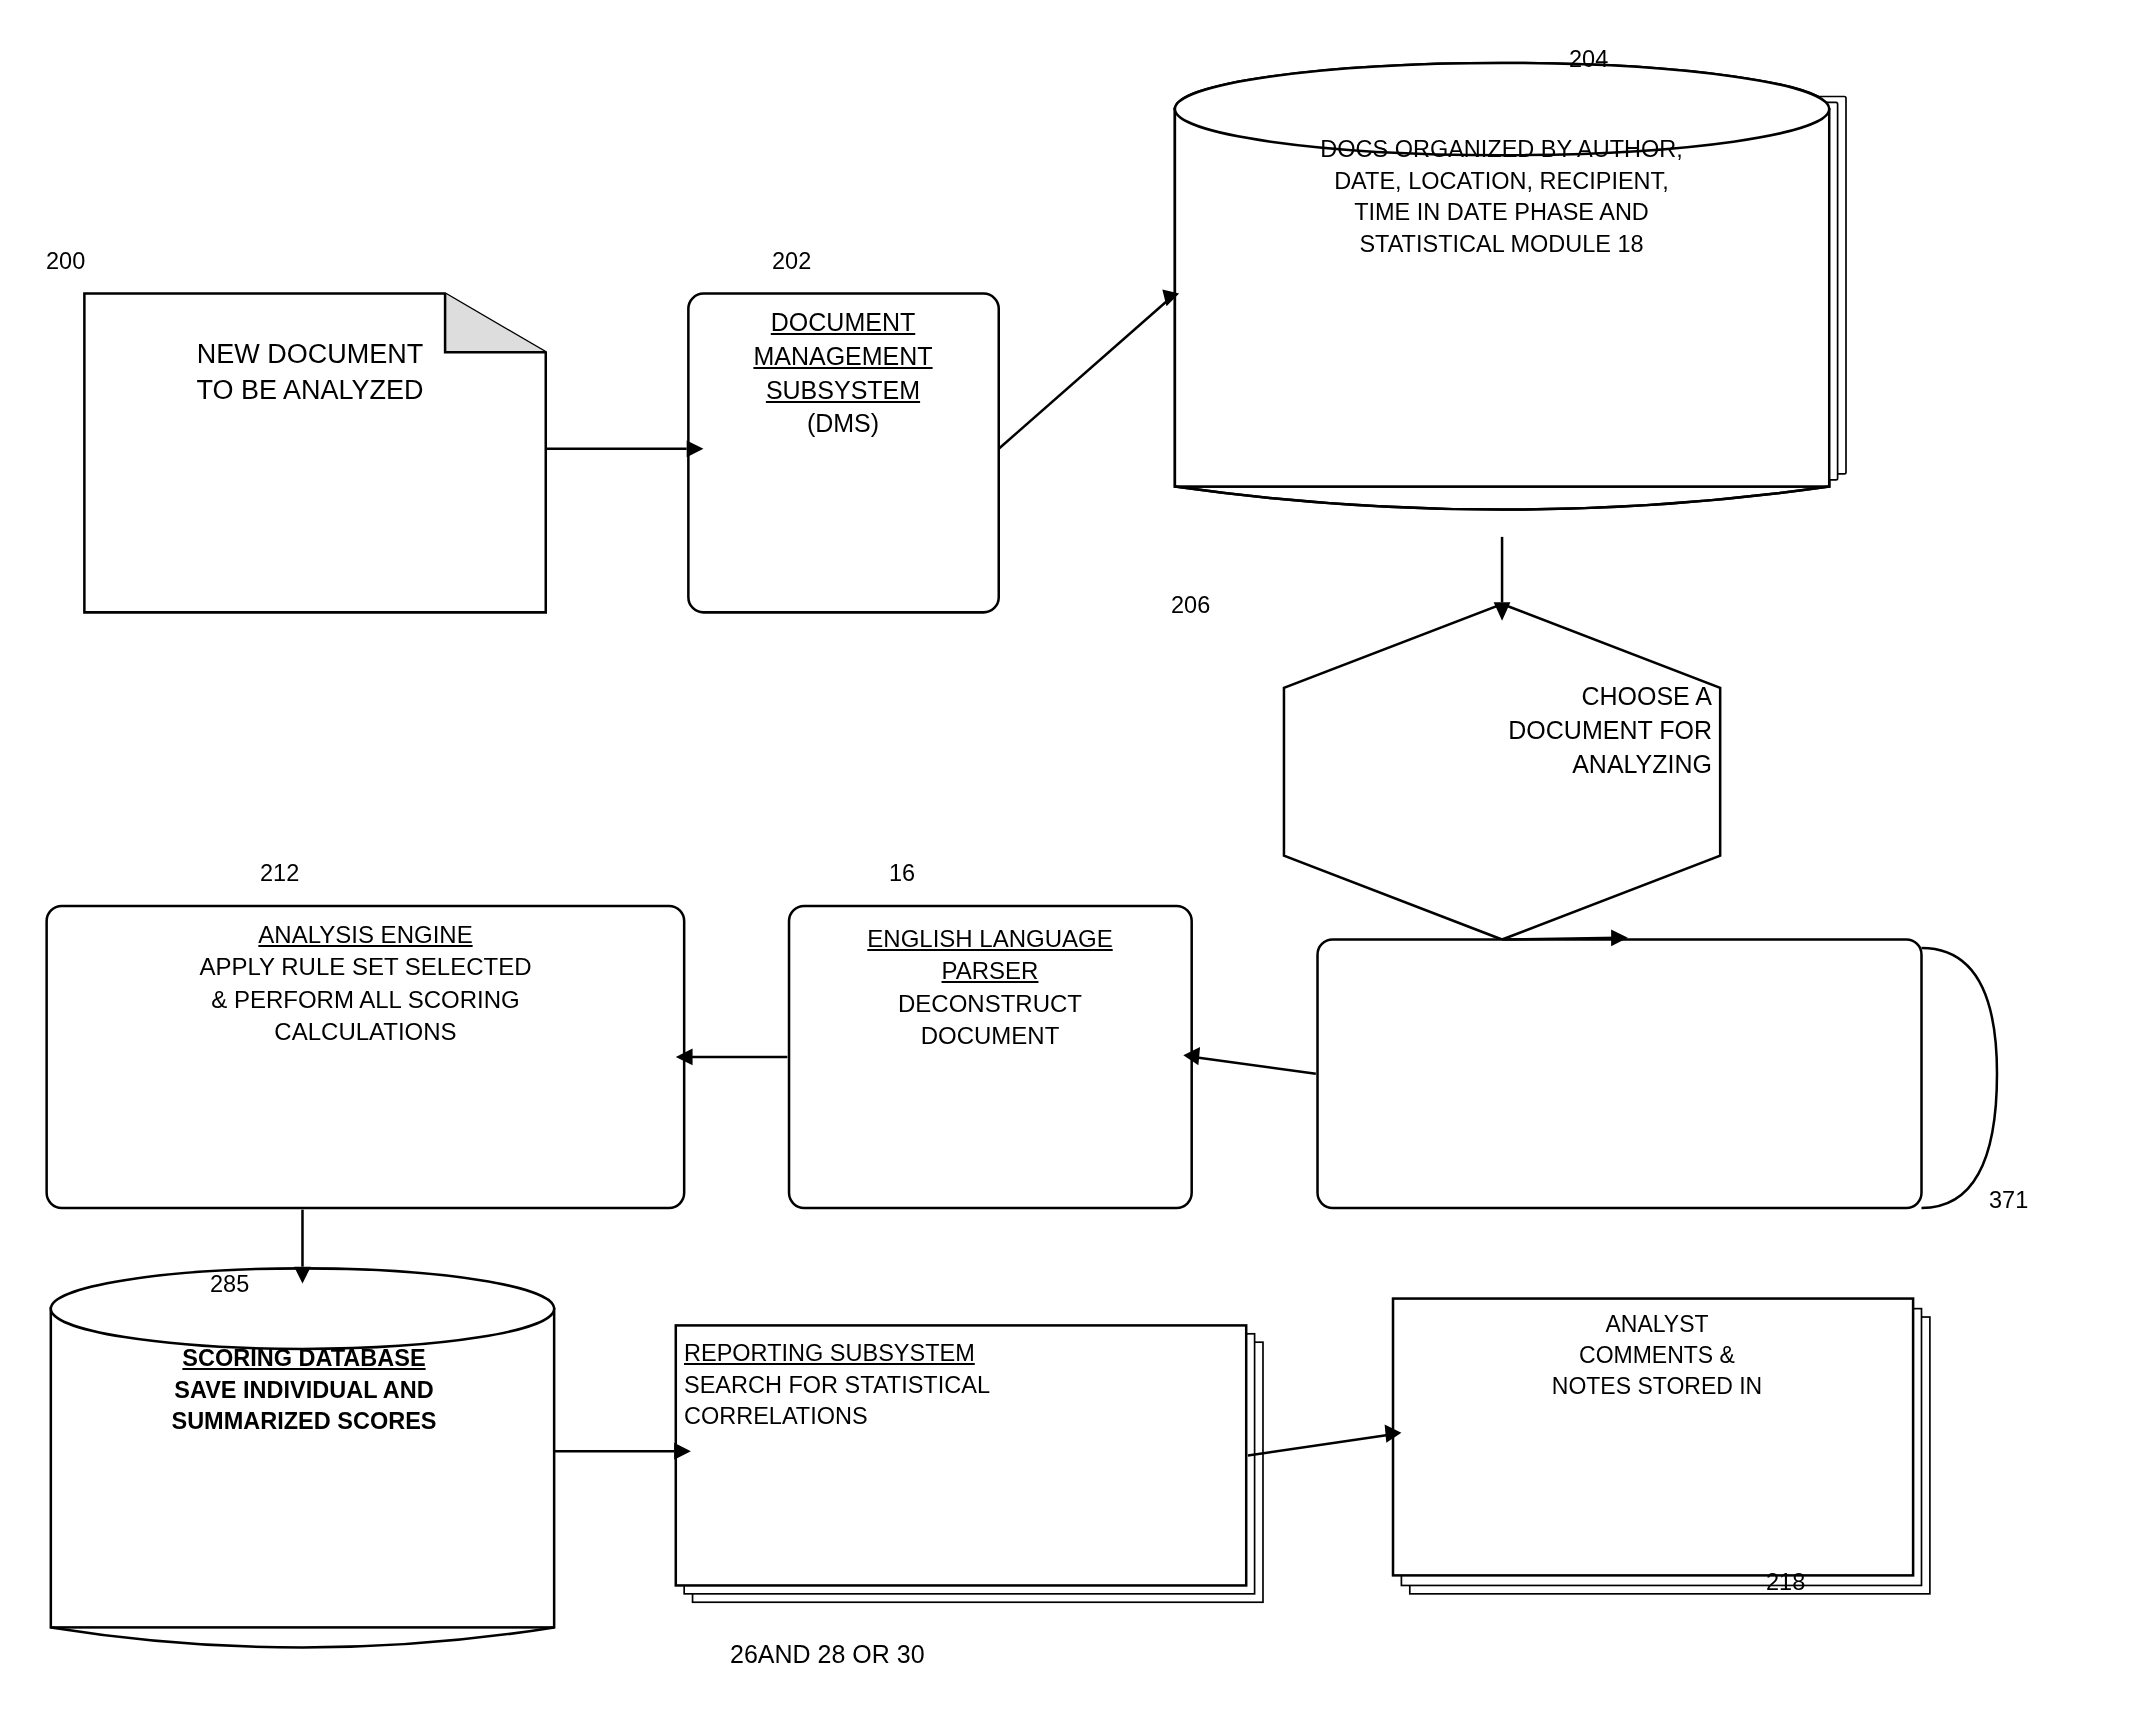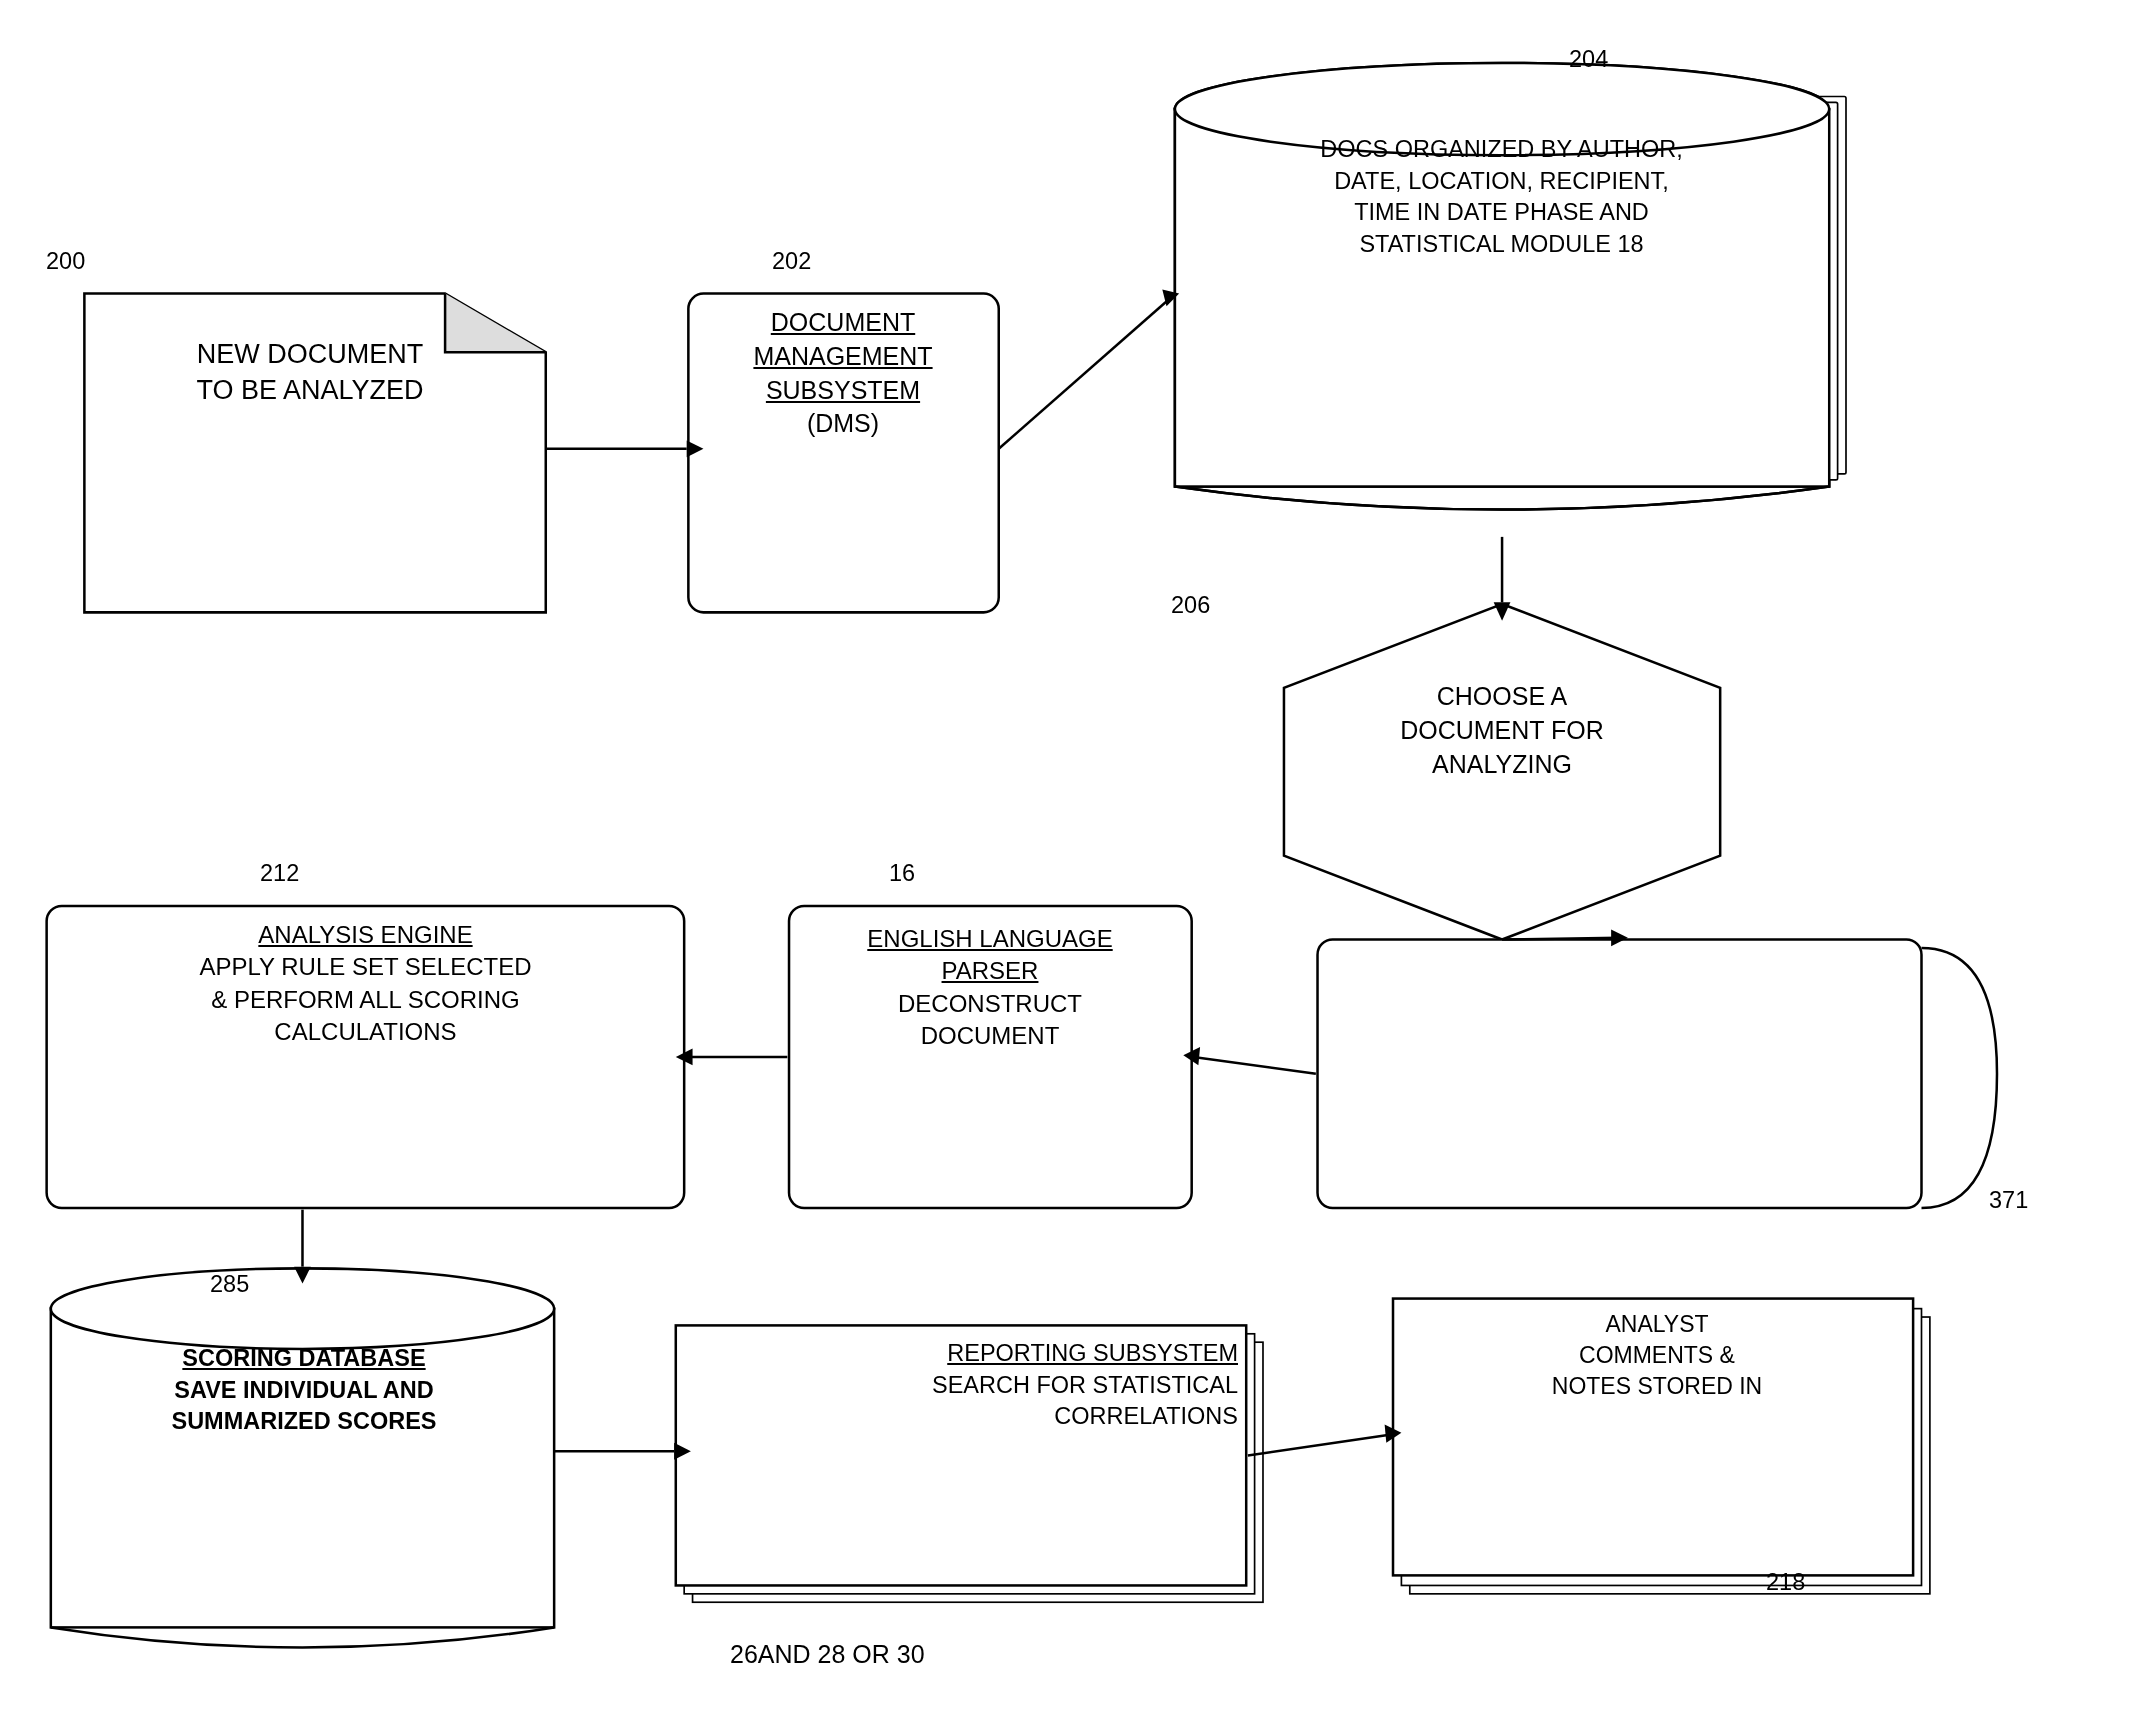--- a/index.html
+++ b/index.html
@@ -146,40 +146,40 @@
     <span style="white-space:pre-line;"><u>DOCUMENT<br>MANAGEMENT<br>SUBSYSTEM</u><br>(DMS)</span>
   </div>
 
   <div style="position:absolute; left:1187px; top:134px; width:629px; text-align:center; font-size:23.5px; font-weight:normal; line-height:1.35; color:#000;">
     <span style="white-space:pre-line;">DOCS ORGANIZED BY AUTHOR,
 DATE, LOCATION, RECIPIENT,
 TIME IN DATE PHASE AND
 STATISTICAL MODULE 18</span>
   </div>
 
-  <div style="position:absolute; left:1292px; top:680px; width:420px; text-align:center; font-size:25px; font-weight:normal; line-height:1.35; color:#000;">
+  <div style="position:absolute; left:1292px; top:680px; width:420px; text-align:right; font-size:25px; font-weight:normal; line-height:1.35; color:#000;">
     <span style="white-space:pre-line;">CHOOSE A
 DOCUMENT FOR
 ANALYZING</span>
   </div>
 
 
   <div style="position:absolute; left:797px; top:923px; width:386px; text-align:center; font-size:24px; font-weight:normal; line-height:1.35; color:#000;">
     <span style="white-space:pre-line;"><u>ENGLISH LANGUAGE<br>PARSER</u><br>DECONSTRUCT<br>DOCUMENT</span>
   </div>
 
   <div style="position:absolute; left:55px; top:919px; width:621px; text-align:center; font-size:24px; font-weight:normal; line-height:1.35; color:#000;">
     <span style="white-space:pre-line;text-align:center;"><u>ANALYSIS ENGINE</u><br>APPLY RULE SET SELECTED<br>&amp; PERFORM ALL SCORING<br>CALCULATIONS</span>
   </div>
 
   <div style="position:absolute; left:63px; top:1343px; width:482px; text-align:center; font-size:23.5px; font-weight:bold; line-height:1.35; color:#000;">
     <span style="white-space:pre-line;"><u>SCORING DATABASE</u><br>SAVE INDIVIDUAL AND<br>SUMMARIZED SCORES</span>
   </div>
 
-  <div style="position:absolute; left:684px; top:1338px; width:554px; text-align:right; font-size:23.5px; font-weight:normal; line-height:1.35; color:#000;">
+  <div style="position:absolute; left:684px; top:1338px; width:554px; text-align:left; font-size:23.5px; font-weight:normal; line-height:1.35; color:#000;">
     <span style="white-space:pre-line;"><u>REPORTING SUBSYSTEM</u><br>SEARCH FOR STATISTICAL<br>CORRELATIONS</span>
   </div>
 
   <div style="position:absolute; left:1401px; top:1309px; width:512px; text-align:center; font-size:23px; font-weight:normal; line-height:1.35; color:#000;">
     <span style="white-space:pre-line;">ANALYST
 COMMENTS &amp;
 NOTES STORED IN</span>
   </div>
 
 </div>

